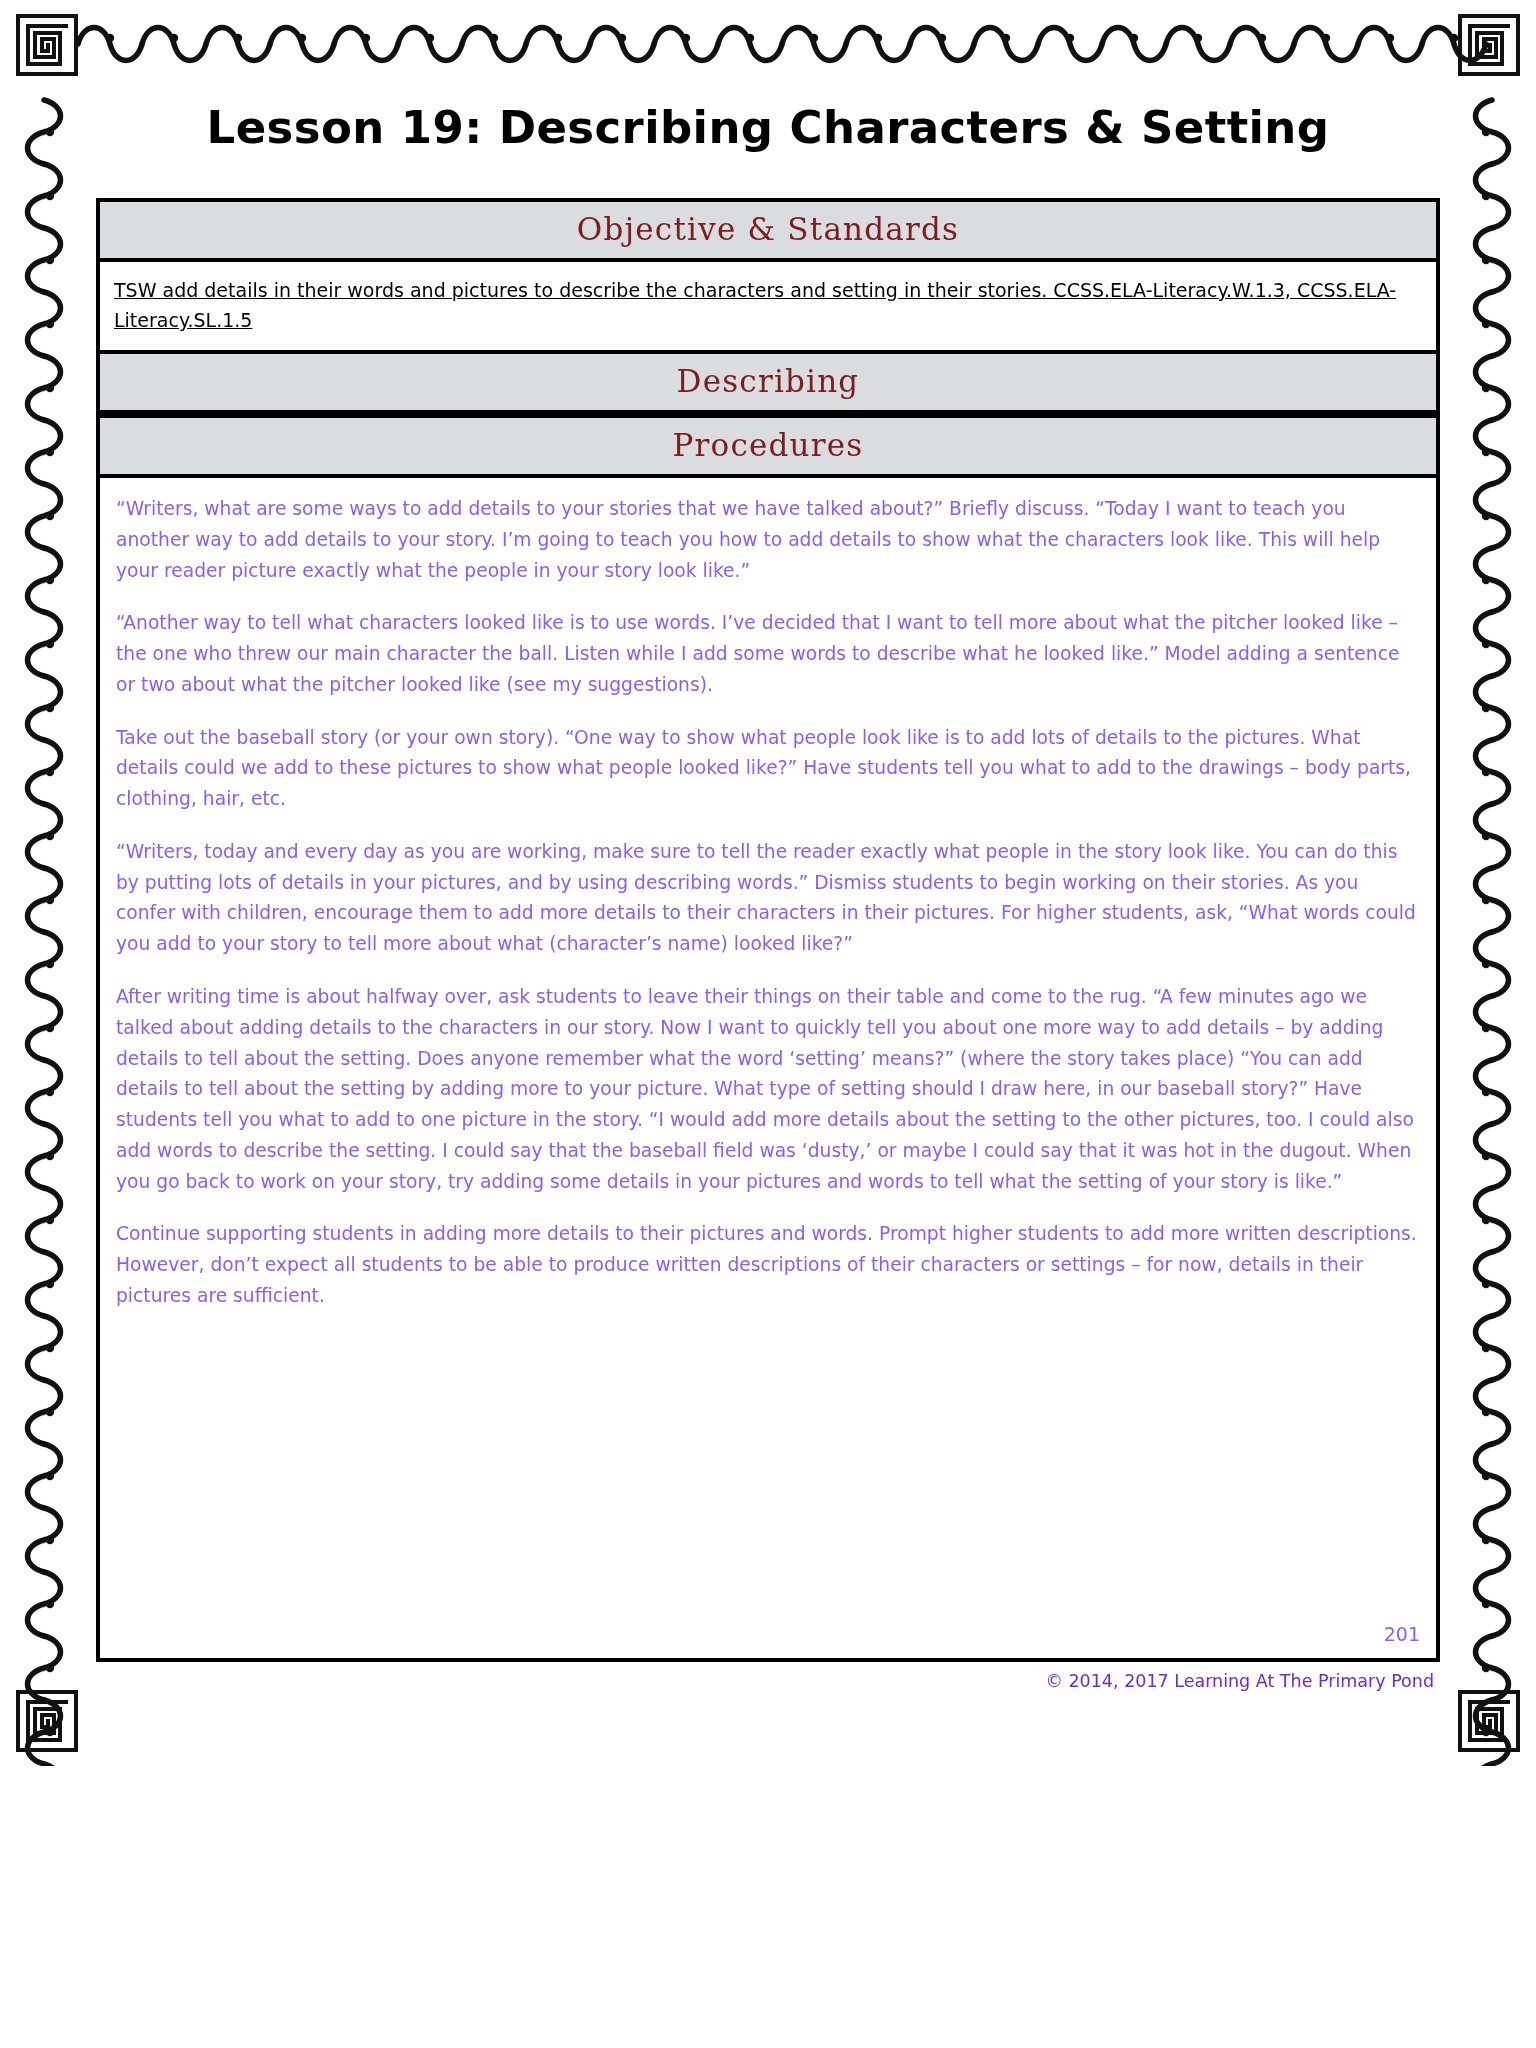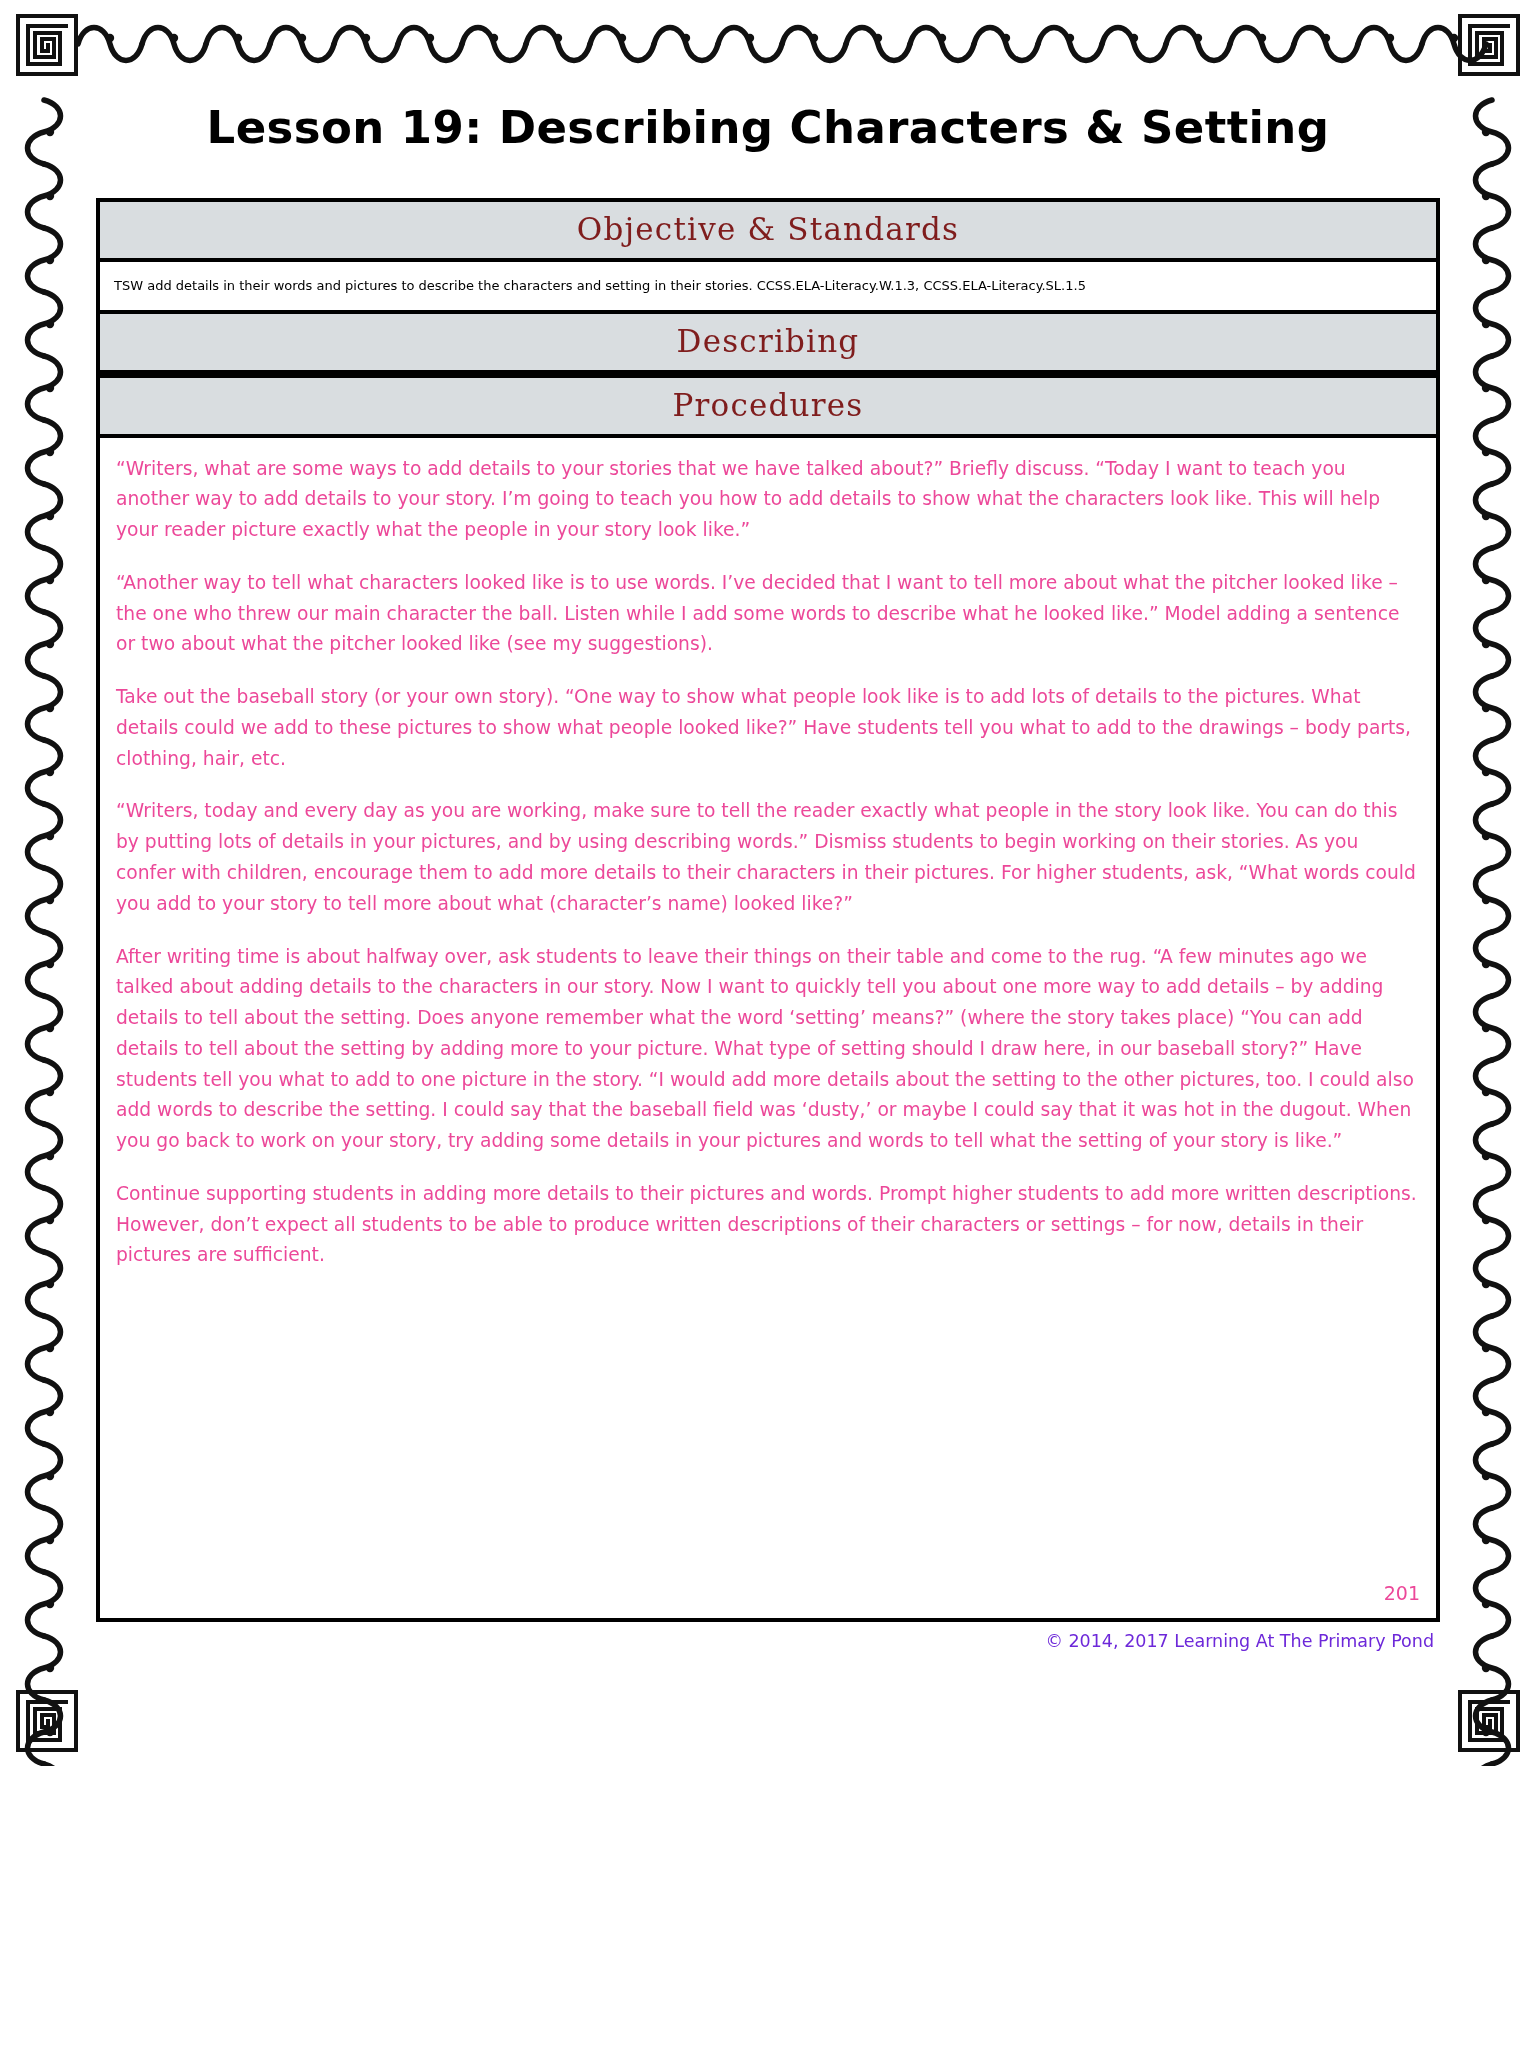--- a/index.html
+++ b/index.html
@@ -71,34 +71,35 @@
     font-weight: normal;
     letter-spacing: 1.2px;
     padding: 9px 0 11px 0;
     color: #7f1d1d;
   }
   .sec-head.first { border-top: none; }
 
   .sec-body {
     padding: 13px 14px 14px 14px;
     font-family: "DejaVu Sans", sans-serif;
-    font-size: 13px;
+    font-size: 19px;
     line-height: 1.62;
     color: #000;
+    text-decoration: underline;
   }
 
   .sec-body p { margin: 0 0 19px 0; }
   .sec-body p:last-child { margin-bottom: 0; }
 
   .proc-body {
     padding: 16px 16px 10px 16px;
     font-family: "DejaVu Sans", sans-serif;
     font-size: 18.7px;
     line-height: 1.645;
-    color: #ec4899;
+    color: #8b5cf6;
     min-height: 1180px;
     position: relative;
   }
   .proc-body p { margin: 0 0 22px 0; }
 
   .page-num {
     position: absolute;
     right: 16px;
     bottom: 8px;
     font-family: "DejaVu Sans", sans-serif;

